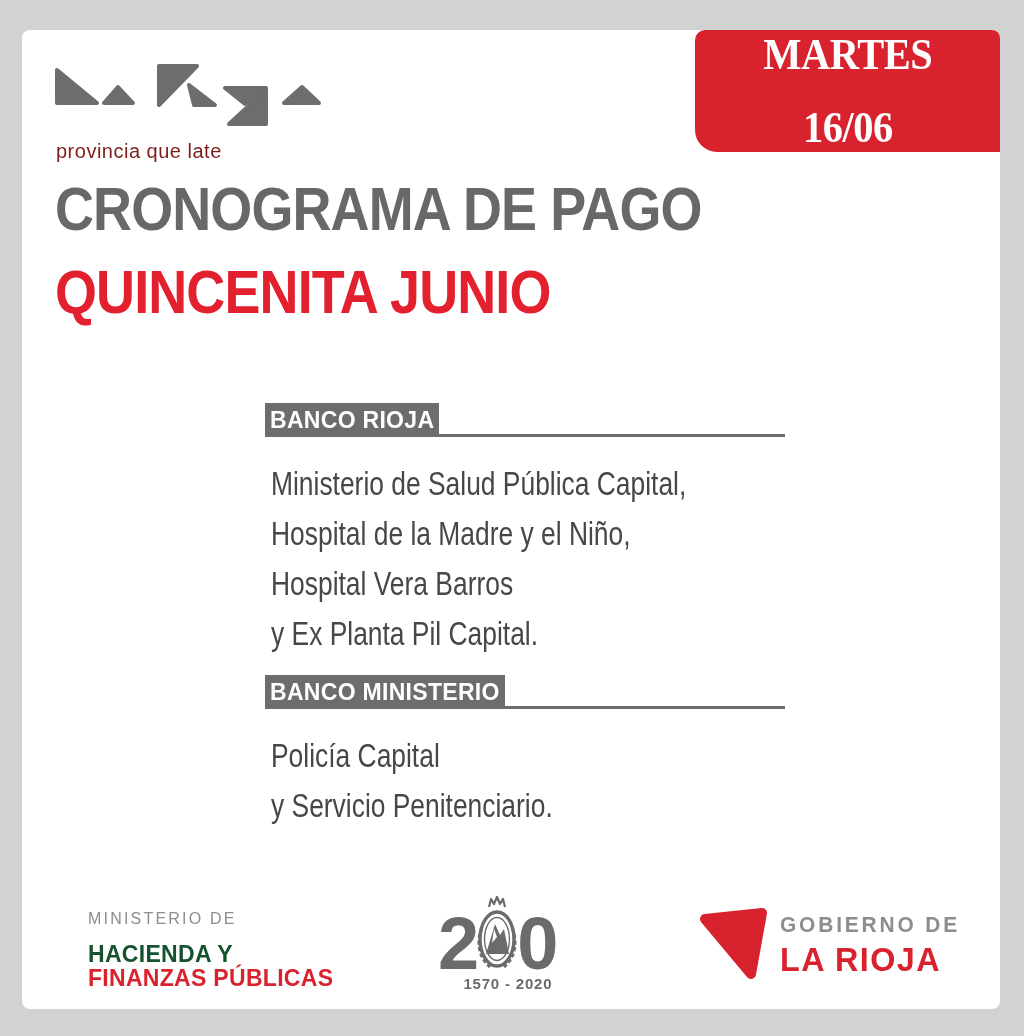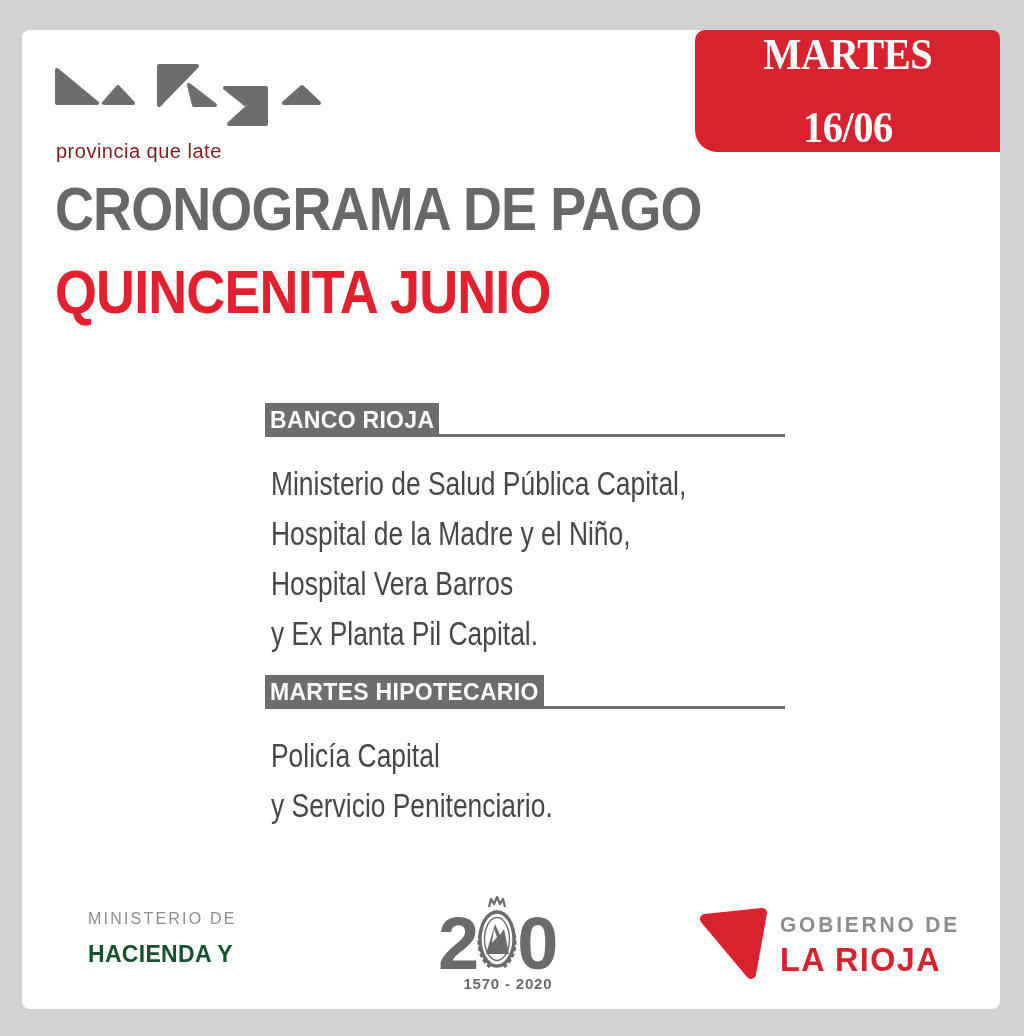--- a/index.html
+++ b/index.html
@@ -123,31 +123,32 @@
       <li>Ministerio de Salud Pública Capital,</li>
       <li>Hospital de la Madre y el Niño,</li>
       <li>Hospital Vera Barros</li>
       <li>y Ex Planta Pil Capital.</li>
     </ul>
   </div>
 
   <div class="section section-2">
     <div class="section-head">
       <div class="section-rule"></div>
-      <div class="section-tag">MARTES HIPOTECARIO</div>
+      <div class="section-tag">BANCO MINISTERIO</div>
     </div>
     <ul class="section-list">
       <li>Policía Capital</li>
       <li>y Servicio Penitenciario.</li>
     </ul>
   </div>
 
   <div class="ministry">
     <div class="ministry-dept">MINISTERIO DE</div>
     <div class="ministry-name1">HACIENDA Y</div>
+    <div class="ministry-name2">FINANZAS PÚBLICAS</div>
   </div>
 
   <div class="bicentennial">
     <div class="bic-row">
       <span class="bic-digit">2</span>
       <svg class="bic-emblem" width="46" height="76" viewBox="0 0 46 76">
         <g stroke="#6b6b6b" fill="none">
           <path d="M15,11 L17,3 L20,8 L23,1 L26,8 L29,3 L31,11" stroke-width="2.2" stroke-linejoin="round"></path>
           <ellipse cx="23" cy="43" rx="17" ry="27" stroke-width="3.4" fill="#ffffff"></ellipse>
           <ellipse cx="23" cy="43" rx="12.5" ry="21.5" stroke-width="1.4"></ellipse>

